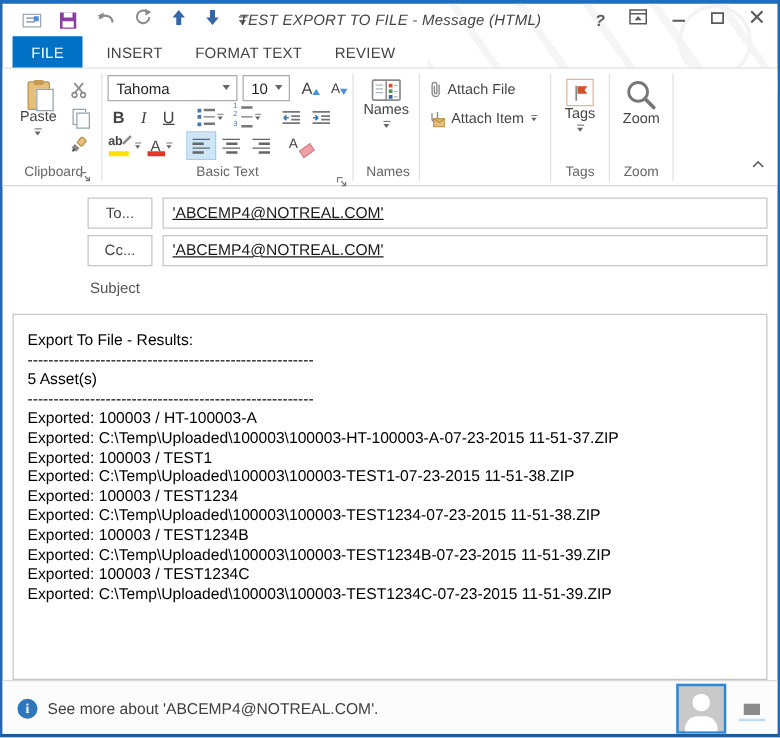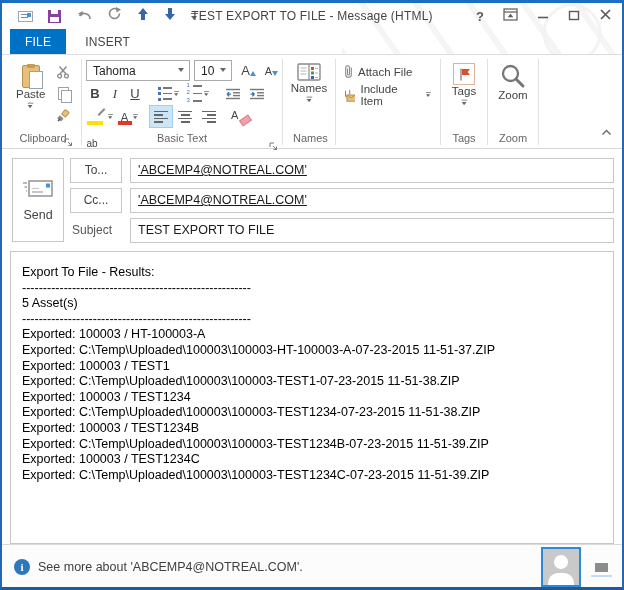--- a/index.html
+++ b/index.html
@@ -13,21 +13,21 @@
   
   .deco {
     position:absolute; top:0; right:0; width:280px; height:120px; pointer-events:none; z-index:0;
     background:
       radial-gradient(circle at 230px 30px, transparent 26px, #f2f2f2 27px, #f2f2f2 29px, transparent 30px),
       radial-gradient(circle at 150px 85px, transparent 18px, #f3f3f3 19px, #f3f3f3 21px, transparent 22px),
       repeating-linear-gradient(55deg, transparent 0 38px, #f4f4f4 38px 44px);
     opacity:.9;
   }
   
-  .titlebar { position:relative; height:26px; display:flex; align-items:center; z-index:1; }
+  .titlebar { position:relative; height:26px; display:flex; align-items:center; z-index:1;font-style:italic; }
   .qat { display:flex; align-items:center; gap:15px; margin-left:16px; }
   .titlebar .title {
     position:absolute; left:0; right:0; text-align:center; font-size:12px; color:#444;
     pointer-events:none; letter-spacing:.2px;
   }
   .win-controls { margin-left:auto; display:flex; align-items:center; gap:19px; margin-right:10px; z-index:2; }
   .win-controls span { color:#5A5A5A; cursor:default; }
   .help-glyph { font-size:13px; font-weight:bold; color:#5A5A5A; }
   
   .i-msg { width:15px; height:11px; border:1px solid #9AA7B8; background:#fff; position:relative; }
@@ -82,21 +82,21 @@
   .listicon .bar { width:9px; height:1.5px; background:#777; }
   .numicon .dot { background:none; width:4px; height:5px; position:relative; }
   .numicon .li::before { content:""; }
   .numicon .li:nth-child(1) .dot::before,
   .numicon .li:nth-child(2) .dot::before,
   .numicon .li:nth-child(3) .dot::before { position:absolute; top:-2px; font-size:6px; color:#4A74B0; }
   .numicon .li:nth-child(1) .dot::before { content:"1"; }
   .numicon .li:nth-child(2) .dot::before { content:"2"; }
   .numicon .li:nth-child(3) .dot::before { content:"3"; }
   .hl-icon { position:relative; width:20px; height:17px; }
-  .hl-icon .ab { position:absolute; left:0; top:0; font-size:10px; font-weight:normal; color:#444;margin-top:30px; }
+  .hl-icon .ab { position:absolute; left:0; top:0; font-size:10px; font-weight:bold; color:#444; }
   .hl-icon .pen { position:absolute; right:1px; top:3px; width:9px; height:2px; background:#8A8A8A; transform:rotate(-45deg); }
   .hl-icon .bar { position:absolute; left:0; bottom:0; width:16px; height:4px; background:#FFE100; }
   .fc-icon { position:relative; width:14px; height:17px; text-align:center; }
   .fc-icon .A { font-size:12px; color:#444; line-height:12px; }
   .fc-icon .bar { position:absolute; left:0; bottom:0; width:14px; height:4px; background:#E53528; }
   .align-icon { display:flex; flex-direction:column; gap:2px; width:14px; }
   .align-icon i { height:1.5px; background:#666; display:block; }
   .align-icon i:nth-child(even) { width:9px; }
   .align-center i:nth-child(even) { margin:0 auto; }
   .align-right i:nth-child(even) { margin-left:auto; }
@@ -179,20 +179,22 @@
           </svg></span>
       <span><svg width="13" height="13" viewBox="0 0 13 13">
             <path d="M2 2 L11 11 M11 2 L2 11" stroke="#5A5A5A" stroke-width="1.7"></path>
           </svg></span>
     </div>
   </div>
 
   <div class="tabrow">
     <div class="tab file">FILE</div>
     <div class="tab">INSERT</div>
+    <div class="tab">FORMAT TEXT</div>
+    <div class="tab">REVIEW</div>
   </div>
 
   <div class="ribbon">
 
     <div class="group" style="width:76px;">
       <div class="gbody">
         <div class="bigbtn">
           <span class="i-clipboard"></span>
           <span class="blabel">Paste</span>
           <span class="i-caret"></span>
@@ -407,21 +409,21 @@
                 <path d="M7.3 3.5 V10.5 a2.8 2.8 0 0 1 -5.6 0 V3.8 a1.9 1.9 0 0 1 3.8 0 V10 a1 1 0 0 1 -2 0 V4.5" fill="none" stroke="#8A8A8A" stroke-width="1.1"></path>
               </svg>
             <span>Attach File</span>
           </div>
           <div class="inc-item">
             <svg width="12" height="14" viewBox="0 0 12 14">
                 <path d="M6 1.5 V7 a2.2 2.2 0 0 1 -4.4 0 V2.5" fill="none" stroke="#8A8A8A" stroke-width="1.1"></path>
                 <rect x="3" y="7" width="9" height="6.5" fill="#E5C07B" stroke="#B9904E"></rect>
                 <path d="M3 7 l4.5 3 4.5-3" fill="none" stroke="#B9904E"></path>
               </svg>
-            <span>Include Item</span>
+            <span>Attach Item</span>
             <span class="i-caret" style="transform:scale(.7);"></span>
           </div>
         </div>
       </div>
     </div>
 
     <div class="rsep"></div>
 
     <div class="group" style="width:46px;">
       <div class="gbody" style="justify-content:center;">
@@ -455,49 +457,34 @@
     </div>
 
     <div class="rsep"></div>
 
     <span class="collapse"><svg width="11" height="7" viewBox="0 0 11 7">
           <path d="M1.5 5.5 L5.5 1.5 L9.5 5.5" fill="none" stroke="#666" stroke-width="1.4"></path>
         </svg></span>
   </div>
 
   <div class="envelope">
-    <div class="sendbtn">
-      <svg width="32" height="21" viewBox="0 0 32 21">
-          <line x1="1" y1="5" x2="5" y2="5" stroke="#8A8A8A" stroke-width="1.2"></line>
-          <line x1="2.5" y1="9" x2="5" y2="9" stroke="#8A8A8A" stroke-width="1.2"></line>
-          <line x1="4" y1="13" x2="5" y2="13" stroke="#8A8A8A" stroke-width="1.2"></line>
-          <rect x="7" y="3" width="23" height="15" fill="#fff" stroke="#8A8A8A" stroke-width="1.4"></rect>
-          <line x1="10" y1="14" x2="21" y2="14" stroke="#9AA3AD" stroke-width="1.2"></line>
-          <line x1="10" y1="10.5" x2="17" y2="10.5" stroke="#C6CCD2" stroke-width="1.2"></line>
-          <rect x="24" y="5.5" width="4" height="4" fill="#4A90D9"></rect>
-        </svg>
-      <span class="slabel">Send</span>
-    </div>
     <div class="env-row">
       <div class="addr-btn">To...</div>
       <div class="field">
           <span class="email">'ABCEMP4@NOTREAL.COM'</span>
         </div>
     </div>
     <div class="env-row">
       <div class="addr-btn">Cc...</div>
       <div class="field">
           <span class="email">'ABCEMP4@NOTREAL.COM'</span>
         </div>
     </div>
     <div class="env-row">
       <div class="subj-label">Subject</div>
-      <div class="field">
-          <span>TEST EXPORT TO FILE</span>
-        </div>
     </div>
   </div>
 
   <div class="mailbody">Export To File - Results:
 -------------------------------------------------------
 5 Asset(s)
 -------------------------------------------------------
 Exported: 100003 / HT-100003-A
 Exported: C:\Temp\Uploaded\100003\100003-HT-100003-A-07-23-2015 11-51-37.ZIP
 Exported: 100003 / TEST1

